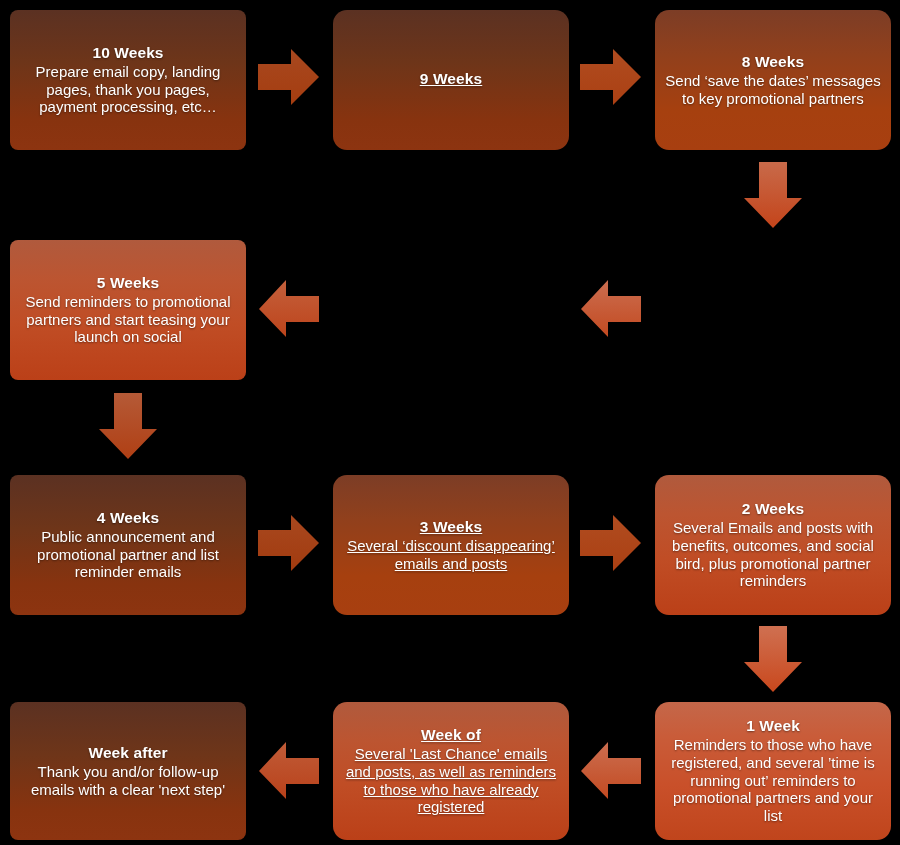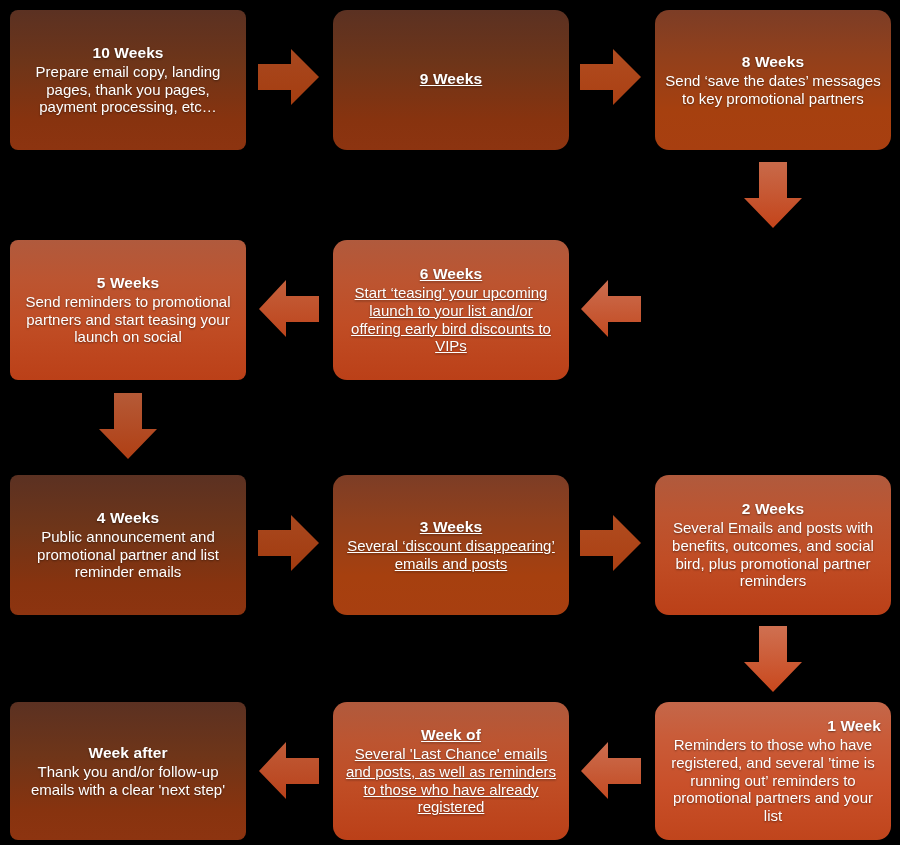--- a/index.html
+++ b/index.html
@@ -48,21 +48,21 @@
   .node .desc {
     font-size: 15px;
     font-weight: 400;
     text-shadow: 0 1px 2px rgba(0,0,0,0.45);
   }
 
   
   .tone-dark   { background: linear-gradient(180deg, #5b3122 0%, #6e3519 38%, #87330f 78%, #8d3410 100%); }
   .tone-mid    { background: linear-gradient(180deg, #7c3d26 0%, #91401c 32%, #a6400f 72%, #a83f10 100%); }
   .tone-bright { background: linear-gradient(180deg, #b05a3d 0%, #bc5531 28%, #c04d25 60%, #bb4018 100%); }
-  .tone-brightest { background: linear-gradient(180deg, #c4674a 0%, #c95c39 25%, #c9502a 60%, #c0451c 100%); align-items: flex-end; }
+  .tone-brightest { background: linear-gradient(180deg, #c4674a 0%, #c95c39 25%, #c9502a 60%, #c0451c 100%); }
 
   
   .arrow {
     position: absolute;
     filter: drop-shadow(2px 3px 4px rgba(0,0,0,0.8));
   }
   .arrow svg { display: block; }
 
   
   .r1 { top: 10px;  height: 140px; }
@@ -134,24 +134,20 @@
       <defs>
         <linearGradient id="gLf1" x1="0" y1="0" x2="0" y2="1">
           <stop offset="0" stop-color="#cb6e50"></stop>
             <stop offset="1" stop-color="#c34a21"></stop>
         </linearGradient>
       </defs>
       <polygon points="61,18 28,18 28,2 1,31 28,59 28,44 61,44" fill="url(#gLf1)"></polygon>
     </svg>
   </div>
 
-  <div class="node tone-bright r2 cM">
-    <div class="title">6 Weeks</div>
-    <div class="desc">Start ‘teasing’ your upcoming launch to your list and/or offering early bird discounts to VIPs</div>
-  </div>
 
   <div class="arrow" style="left:258px; top:278px;">
     <svg width="62" height="62" viewBox="0 0 62 62">
       <defs>
         <linearGradient id="gLf2" x1="0" y1="0" x2="0" y2="1">
           <stop offset="0" stop-color="#c4603c"></stop>
             <stop offset="1" stop-color="#bd441b"></stop>
         </linearGradient>
       </defs>
       <polygon points="61,18 28,18 28,2 1,31 28,59 28,44 61,44" fill="url(#gLf2)"></polygon>

